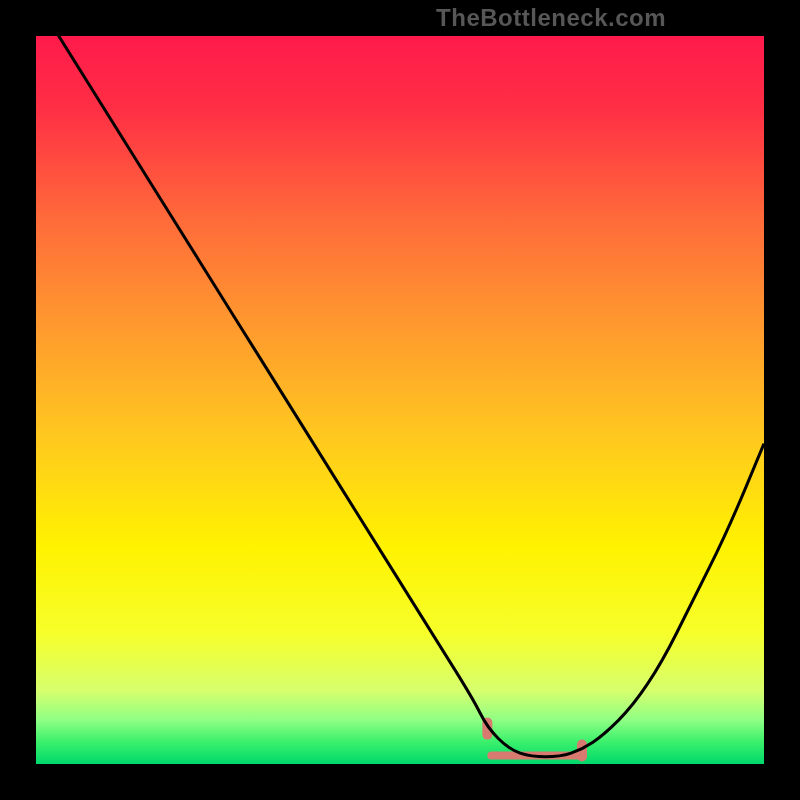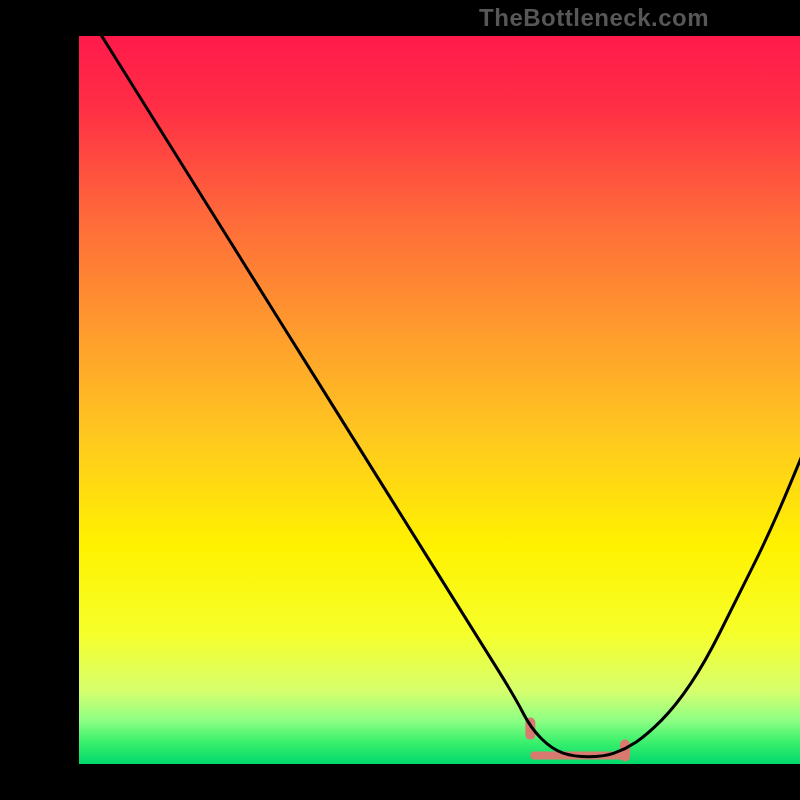--- a/index.html
+++ b/index.html
@@ -7,21 +7,20 @@
     padding: 0;
     width: 800px;
     height: 800px;
     background: #000000;
     overflow: hidden;
   }
   .container {
     position: relative;
     width: 676px;
     height: 800px;
-    margin-left: 43px;
   }
   .watermark {
     position: absolute;
     top: 4px;
     right: 10px;
     font-family: Arial, Helvetica, sans-serif;
     font-size: 24px;
     font-weight: 600;
     color: #575757;
     letter-spacing: 0.5px;

